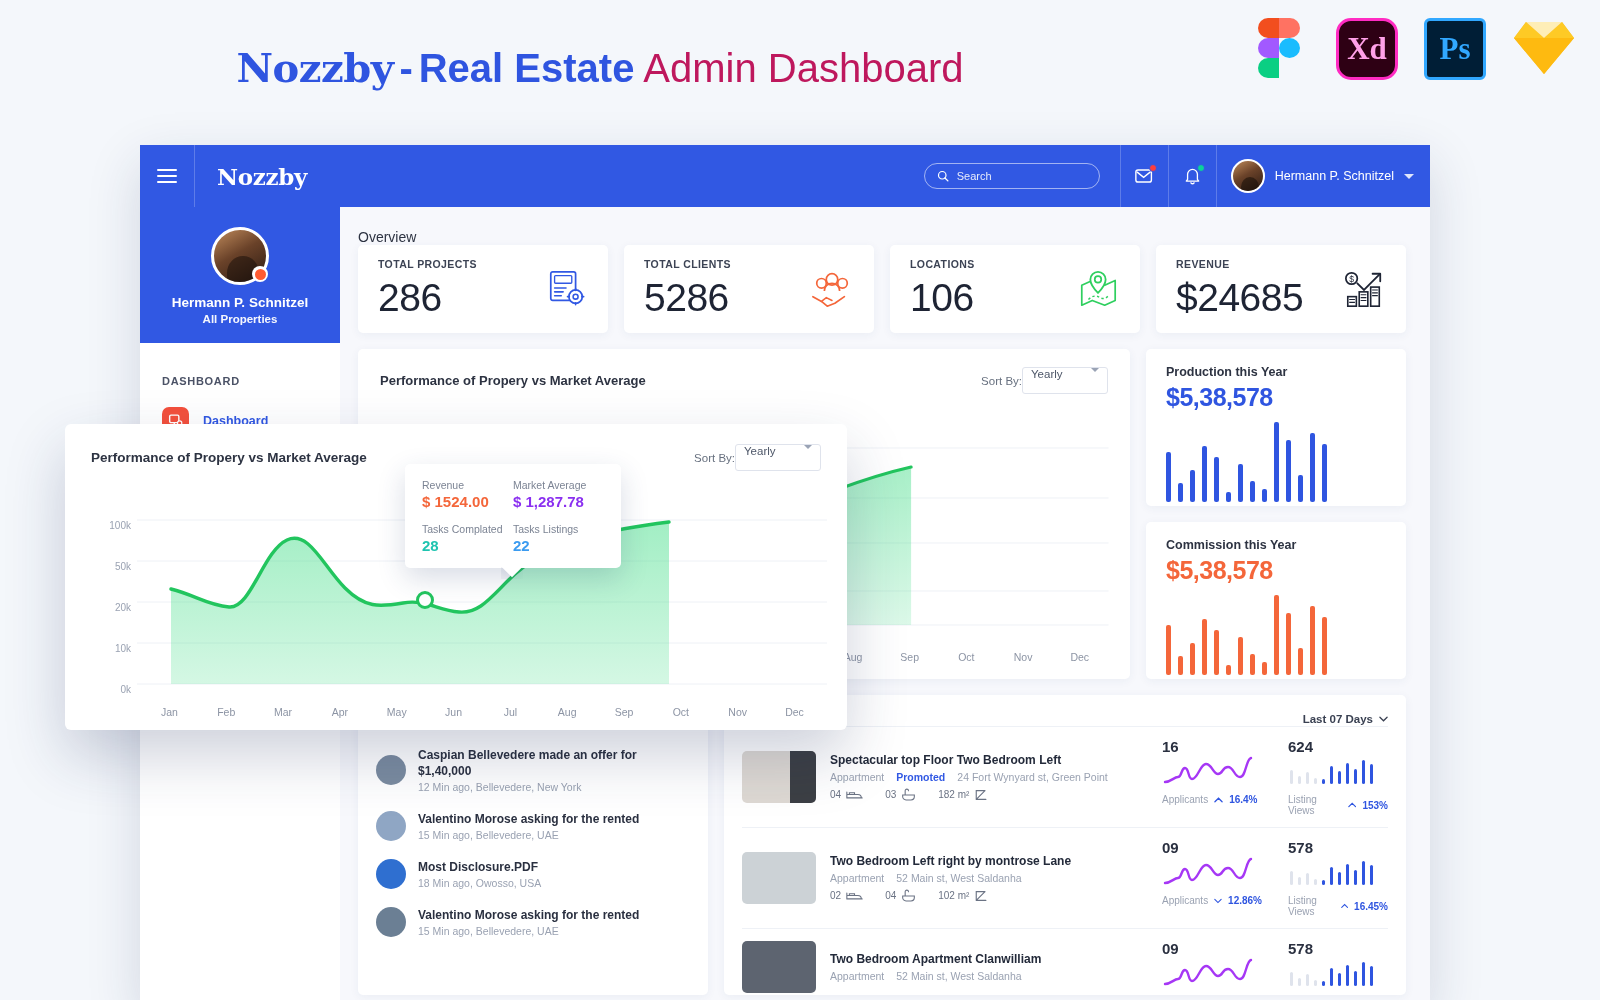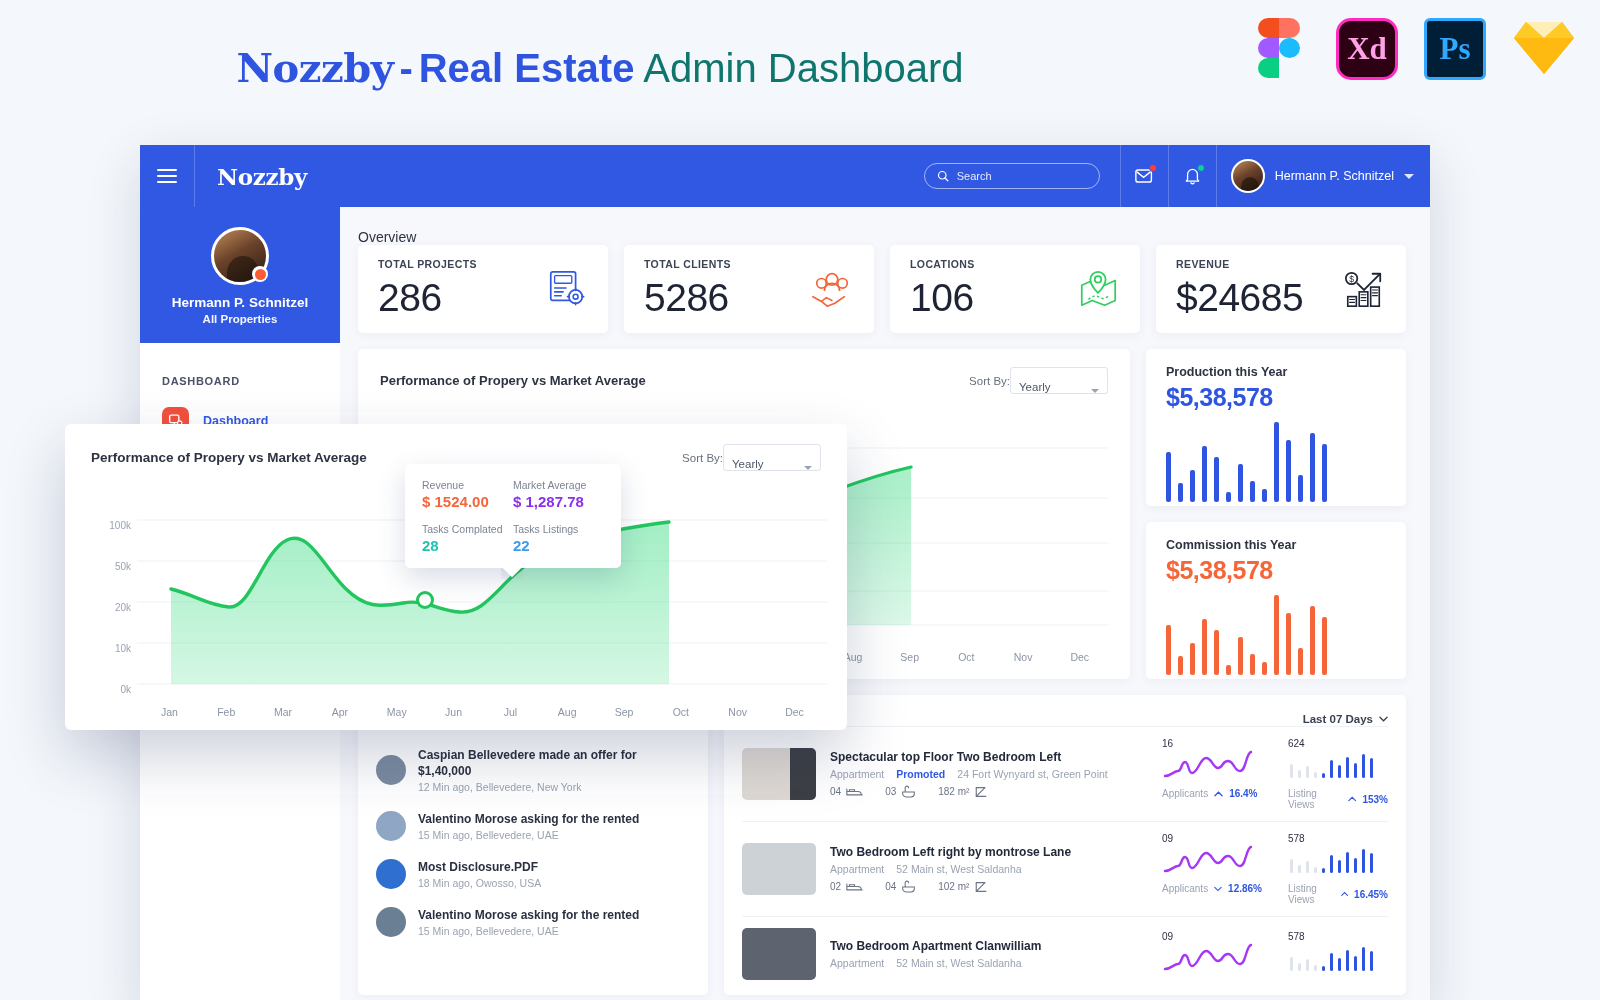--- a/index.html
+++ b/index.html
@@ -17,21 +17,21 @@
     position: absolute; left: 0; top: 44px; width: 1200px;
     text-align: center; white-space: nowrap;
     font-size: 40px; line-height: 48px; color: #3a4250;
   }
   .promo-title .brand {
     font-family: "DejaVu Serif", serif;
     font-weight: bold; color: #2f55e0; letter-spacing: -0.5px;
   }
   .promo-title .dash { color: #2f55e0; font-weight: bold; padding: 0 6px; }
   .promo-title .strong { color: #2f55e0; font-weight: bold; }
-  .promo-title .light { color: #0f766e; font-weight: 400; }
+  .promo-title .light { color: #be185d; font-weight: 400; }
 
   .tool-icons {
     position: absolute; right: 26px; top: 18px;
     display: flex; gap: 26px; align-items: center;
   }
   .ticon { width: 62px; height: 62px; position: relative; }
   
   .fig { display: grid; grid-template-columns: 21px 21px; grid-template-rows: 20px 20px 20px; width: 42px; height:60px; margin: 0 auto;}
   .fig i { display:block; }
   .fig .f1 { background:#f24e1e; border-radius: 10px 0 0 10px; }
@@ -134,22 +134,22 @@
   .mid-row { display:flex; gap: 16px; margin-top: 16px; }
   .chart-card {
     flex:1; background:#fff; border-radius:5px; height: 330px; padding: 18px 22px;
     box-shadow: 0 2px 10px rgba(35,60,120,0.06); position:relative; min-width:0;
   }
   .chart-head { display:flex; align-items:center; justify-content:space-between; }
   .chart-title { font-size: 13px; font-weight:bold; color:#2d3342; }
   .sortby { display:flex; align-items:center; }
   .sortby .lb { font-size:11.5px; color:#67707f; }
   .select {
-    width: 98px; height: 27px; border:1px solid #dfe3ec; border-radius:3px;
-    display:flex; align-items:flex-end; justify-content:space-between; padding: 0 8px;
+    width: 86px; height: 27px; border:1px solid #dfe3ec; border-radius:3px;
+    display:flex; align-items:flex-start; justify-content:space-between; padding: 0 8px;
     font-size:11.5px; color:#4d5costs; color:#4d5668;
   }
   .select .ar { width:0;height:0;border-left:4px solid transparent;border-right:4px solid transparent;border-top:4px solid #9aa3b5;}
 
   .rightcol { width: 260px; flex:none; display:flex; flex-direction:column; gap:16px; }
   .mini-card { background:#fff; border-radius:5px; padding:16px 20px 0; height: 157px;
      box-shadow: 0 2px 10px rgba(35,60,120,0.06); overflow:hidden;}
   .mini-title { font-size: 12.5px; font-weight:bold; color:#2d3342; }
   .mini-value { font-size: 25px; font-weight:bold; letter-spacing:-0.5px; margin-top:4px; }
   .bars { display:flex; align-items:flex-end; gap:7px; height: 80px; margin-top: 10px; }
@@ -176,21 +176,21 @@
   .lrow:first-of-type { border-top:none; }
   .lthumb { width:74px;height:52px;border-radius:5px;flex:none; overflow:hidden; position:relative;}
   .lmeta { flex:1; min-width:0;}
   .ltitle { font-size:12px;font-weight:bold;color:#232a3a;}
   .lsub { font-size:10.5px;color:#9aa2b2; display:flex; gap:12px; margin-top:4px;}
   .lsub .promoted { color:#3158e3; font-weight:bold;}
   .lfeat { display:flex; gap:22px; margin-top:5px; font-size:10px; color:#6b7384; align-items:center;}
   .lfeat span { display:flex; align-items:center; gap:5px;}
   .lstats { display:flex; gap:26px; flex:none; }
   .lstat { width: 100px; }
-  .lstat .num { font-size:10px; font-weight:normal; color:#2a3040; }
+  .lstat .num { font-size:15px; font-weight:bold; color:#2a3040; }
   .lstat .foot { font-size:10px; color:#9aa2b2; display:flex; gap:6px; align-items:center; margin-top:3px;}
   .lstat .pct { font-weight:bold; }
 
   
   .float-card {
     position:absolute; left: 65px; top: 424px; width: 782px; height: 306px;
     background:#fff; border-radius:6px; padding: 20px 26px;
     box-shadow: 0 26px 60px rgba(30,45,90,0.22); z-index: 40;
   }
   .tooltip {

